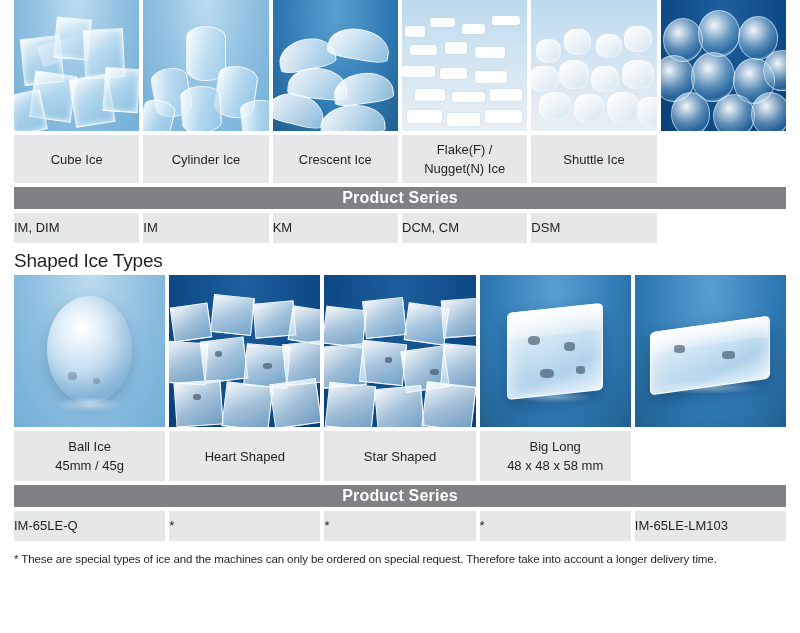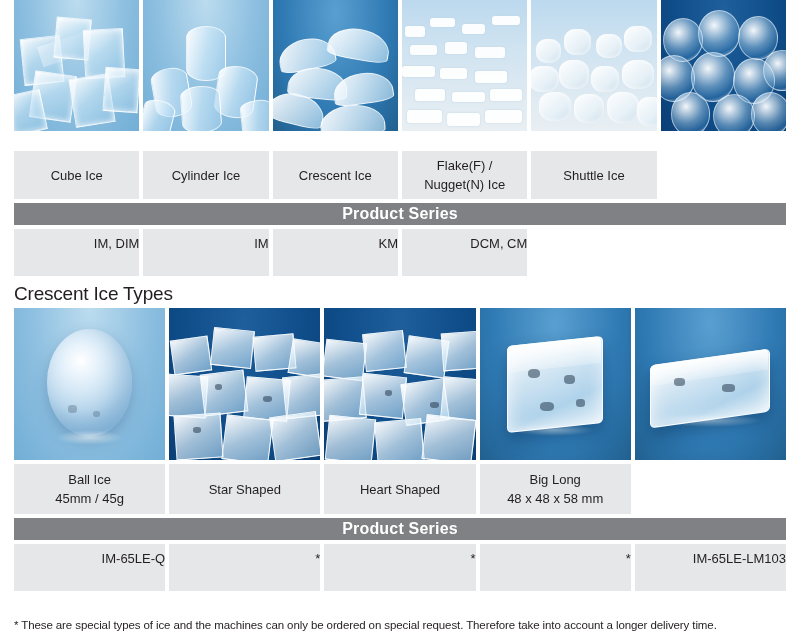--- a/index.html
+++ b/index.html
@@ -74,34 +74,34 @@
     font-weight: bold;
     text-align: center;
     line-height: 22px;
     height: 22px;
     margin-top: 4px;
     letter-spacing: 0.2px;
   }
   .series-row { margin-top: 4px; }
   .series-cell {
     background: #e6e7e8;
-    text-align: right;
+    text-align: left;
     font-size: 13px;
     color: #231f20;
-    height: 47px;
+    height: 30px;
     line-height: 30px;
     overflow: hidden;
     white-space: nowrap;
   }
 
   .footnote {
     font-size: 11.5px;
     color: #231f20;
     line-height: 15px;
-    padding-top: 27px;
+    padding-top: 11px;
     letter-spacing: -0.1px;
   }
 
   
   .sky-light {
     background:
       radial-gradient(ellipse at 50% 0%, #bcdcef 0%, #8dbfe0 55%, #72aed6 100%);
   }
   .sky-deep {
     background:
@@ -247,21 +247,21 @@
       <i class="ice disc" style="left:-6%;top:42%;width:32%;height:34%"></i>
       <i class="ice disc" style="left:24%;top:40%;width:34%;height:36%"></i>
       <i class="ice disc" style="left:58%;top:44%;width:32%;height:34%"></i>
       <i class="ice disc" style="left:82%;top:38%;width:28%;height:30%"></i>
       <i class="ice disc" style="left:8%;top:70%;width:30%;height:32%"></i>
       <i class="ice disc" style="left:42%;top:72%;width:32%;height:32%"></i>
       <i class="ice disc" style="left:72%;top:70%;width:30%;height:32%"></i>
     </div>
   </div>
 
-  <div class="grid grid-regular" style="margin-top:20px">
+  <div class="grid grid-regular" style="margin-top:4px">
     <div class="label-cell">
         <span>Cube Ice</span>
         <span class="sub"></span>
       </div>
     <div class="label-cell">
         <span>Cylinder Ice</span>
         <span class="sub"></span>
       </div>
     <div class="label-cell">
         <span>Crescent Ice</span>
@@ -277,23 +277,24 @@
       </div>
   </div>
 
   <div class="series-bar">Product Series</div>
 
   <div class="grid grid-regular series-row">
     <div class="series-cell">IM, DIM</div>
     <div class="series-cell">IM</div>
     <div class="series-cell">KM</div>
     <div class="series-cell">DCM, CM</div>
-  </div>
-
-  <h1 class="section-heading" id="heading-special">Crescent Ice Types</h1>
+    <div class="series-cell">DSM</div>
+  </div>
+
+  <h1 class="section-heading" id="heading-special">Shaped Ice Types</h1>
 
   <div class="grid grid-special">
 
     <div class="photo sky-light">
       <i class="ice ball" style="left:22%;top:14%;width:56%;height:70%"></i>
       <i class="ice" style="left:28%;top:80%;width:44%;height:10%;border-radius:50%;background:radial-gradient(ellipse,rgba(255,255,255,.55),rgba(255,255,255,0) 70%)"></i>
       <i class="ice speck" style="left:36%;top:64%;width:6%;height:5%;opacity:.5"></i>
       <i class="ice speck" style="left:52%;top:68%;width:5%;height:4%;opacity:.45"></i>
     </div>
 
@@ -348,25 +349,25 @@
       <i class="ice" style="left:14%;top:70%;width:70%;height:8%;border-radius:50%;background:radial-gradient(ellipse,rgba(255,255,255,.4),rgba(255,255,255,0) 70%)"></i>
     </div>
   </div>
 
   <div class="grid grid-special" style="margin-top:4px">
     <div class="label-cell">
         <span>Ball Ice</span>
         <span class="sub">45mm / 45g</span>
       </div>
     <div class="label-cell">
+        <span>Heart Shaped</span>
+        <span class="sub"></span>
+      </div>
+    <div class="label-cell">
         <span>Star Shaped</span>
-        <span class="sub"></span>
-      </div>
-    <div class="label-cell">
-        <span>Heart Shaped</span>
         <span class="sub"></span>
       </div>
     <div class="label-cell">
         <span>Big Long</span>
         <span class="sub">48 x 48 x 58 mm</span>
       </div>
   </div>
 
   <div class="series-bar">Product Series</div>
 

